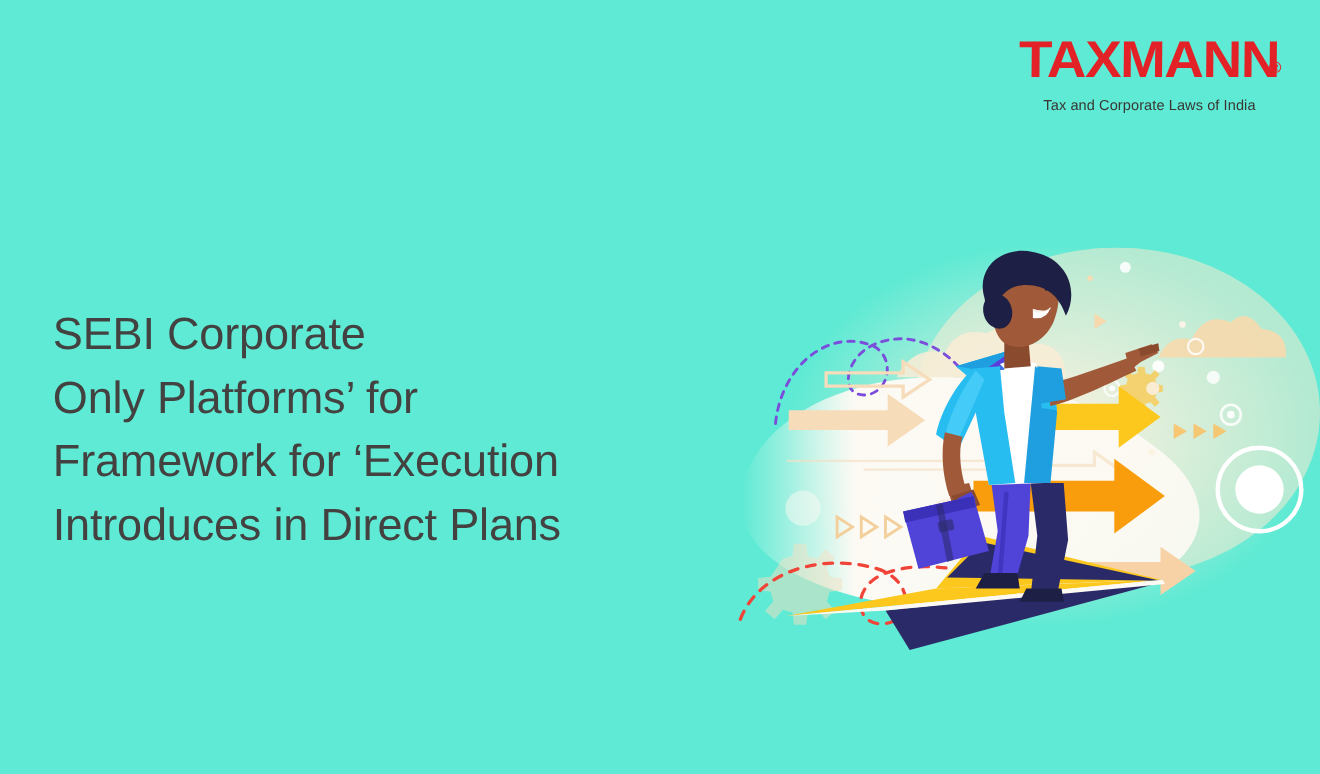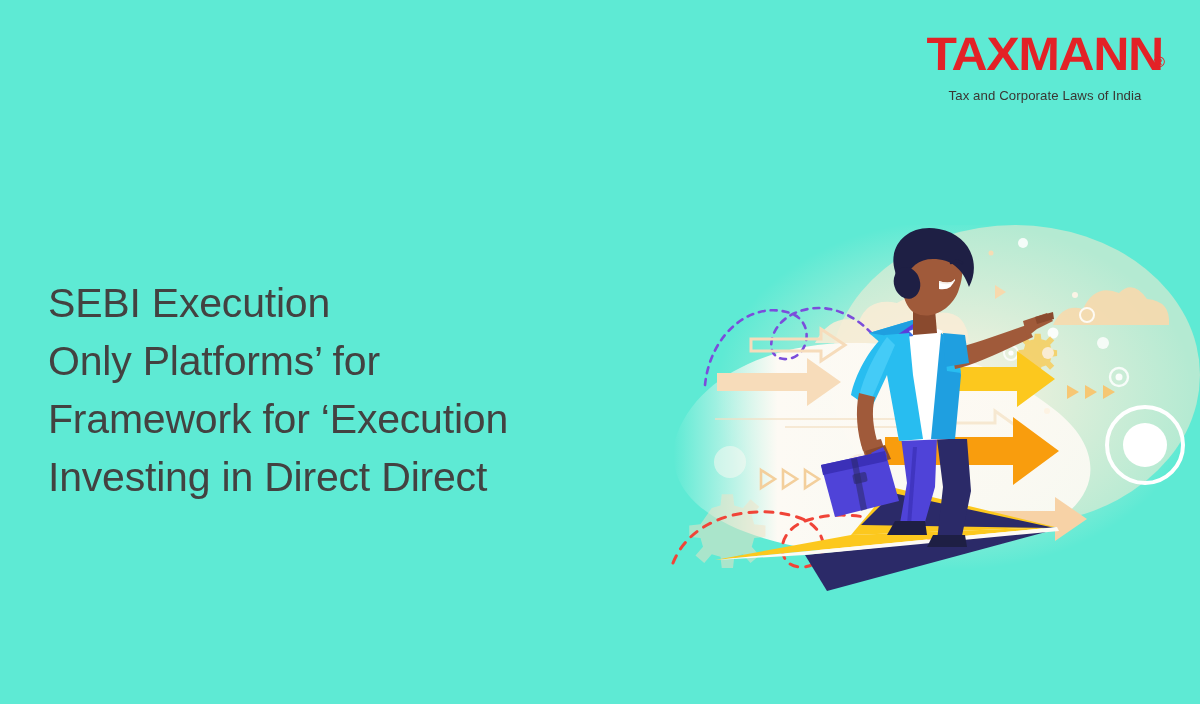--- a/index.html
+++ b/index.html
@@ -84,24 +84,24 @@
 
   <div id="logo-block">
     <div id="logo-wordmark">
       <span>TAXMANN</span>
       <span id="logo-reg">®</span>
     </div>
     <div id="logo-tagline">Tax and Corporate Laws of India</div>
   </div>
 
   <h1 id="headline">
-    <span class="line">SEBI Execution</span>
+    <span class="line">SEBI Corporate</span>
     <span class="line">Only Platforms’ for</span>
     <span class="line">Framework for ‘Execution</span>
-    <span class="line">Investing in Direct Direct</span>
+    <span class="line">Introduces in Direct Plans</span>
   </h1>
 
   <div id="illustration">
     <svg width="545" height="380" viewBox="0 0 545 380" xmlns="http://www.w3.org/2000/svg">
       <defs>
         <linearGradient id="blobFade" x1="0" y1="0" x2="1" y2="0">
           <stop offset="0%" stop-color="#fdfaf4" stop-opacity="0.0"></stop>
           <stop offset="25%" stop-color="#fdfaf4" stop-opacity="1"></stop>
           <stop offset="100%" stop-color="#fdfaf4" stop-opacity="0.9"></stop>
         </linearGradient>

